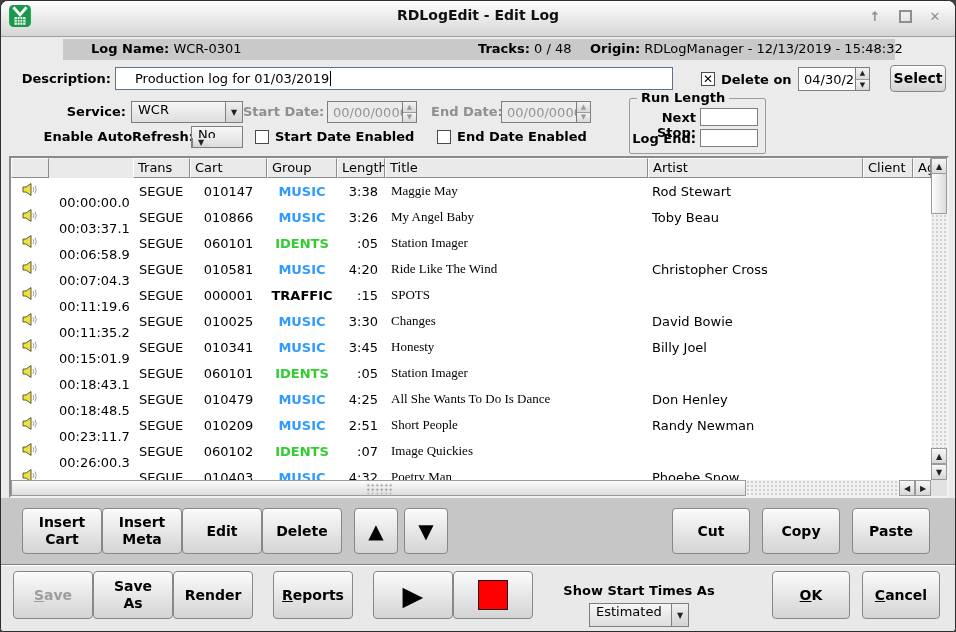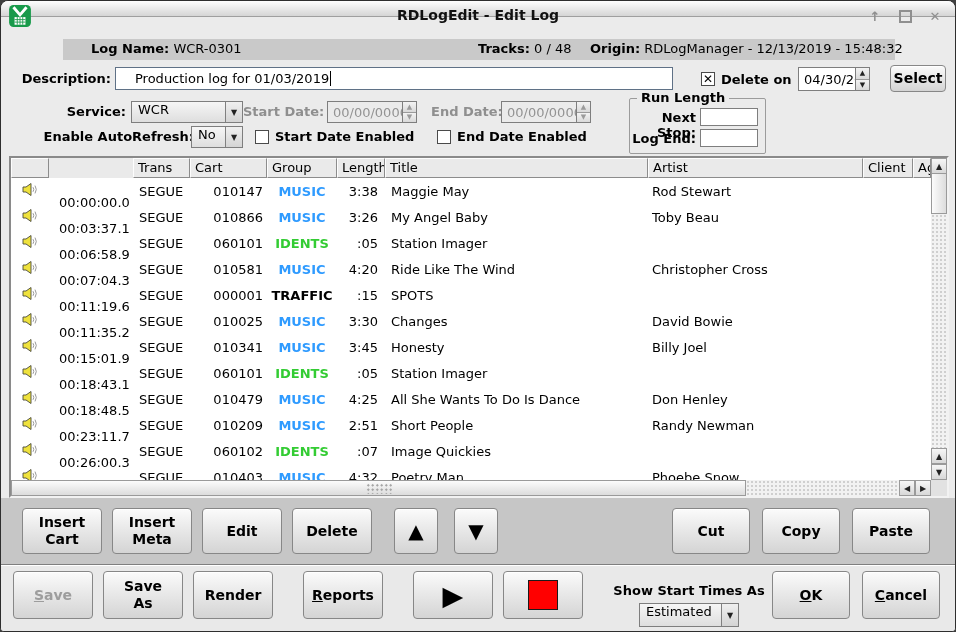--- a/index.html
+++ b/index.html
@@ -1,21 +1,21 @@
 <!DOCTYPE html>
 <html><head>
 <meta charset="utf-8">
 <style>
   *{box-sizing:border-box;margin:0;padding:0;}
   html,body{width:956px;height:632px;}
   body{background:#3f3f3f;font-family:"DejaVu Sans",sans-serif;position:relative;overflow:hidden;}
   .window{position:absolute;inset:0;background:#ebebeb;border:1px solid #2e2e2e;border-radius:8px 8px 4px 4px;overflow:hidden;}
 
   
-  .titlebar{position:absolute;left:0;top:0;right:0;height:16px;background:linear-gradient(#fefefe,#d5d5d5);border-bottom:1px solid #9f9f9f;}
+  .titlebar{position:absolute;left:0;top:0;right:0;height:36px;background:linear-gradient(#fefefe,#d5d5d5);border-bottom:1px solid #9f9f9f;}
   .appicon{position:absolute;left:7px;top:3px;width:24px;height:24px;}
   .wtitle{position:absolute;left:0;right:0;top:6px;text-align:center;font-weight:bold;font-size:14px;color:#111;}
   .wctrls{position:absolute;right:12px;top:0;height:30px;display:flex;align-items:center;gap:14px;}
   .wc{width:16px;height:16px;display:flex;align-items:center;justify-content:center;color:#8f8f8f;font-weight:bold;font-size:13px;}
   .wc-shade::before{content:"↑";}
   .wc-max::before{content:"";width:9px;height:9px;border:2px solid #8f8f8f;display:block;}
   .wc-close::before{content:"✕";}
 
   
   .infobar{position:absolute;left:62px;top:38px;width:832px;height:21px;background:#c9c9c9;}
@@ -65,40 +65,40 @@
   .tframe{position:absolute;left:8px;top:155px;width:940px;height:342px;background:#fff;
           border:2px solid;border-color:#8a8a8a #f2f2f2 #f2f2f2 #8a8a8a;}
   .thead{position:absolute;left:0;top:0;right:16px;height:20px;display:flex;background:#eaeaea;overflow:hidden;}
   .hc{flex:none;background:#eaeaea;border-top:1px solid #fdfdfd;border-left:1px solid #fdfdfd;border-right:1px solid #8c8c8c;border-bottom:1px solid #8c8c8c;font-size:13px;padding:1px 4px;overflow:hidden;white-space:nowrap;}
   .c0{width:38px;} .c1{width:84px;margin-top:22px;} .c2{width:57px;} .c3{width:77px;} .c4{width:70px;} .c5{width:48px;}
   .c6{width:263px;} .c7{width:215px;} .c8{width:50px;} .c9{flex:1;min-width:0;}
   .tbody{position:absolute;left:0;top:20px;right:16px;bottom:16px;overflow:hidden;background:#fff;}
   .trow{display:flex;height:26px;align-items:center;font-size:13px;background:#fff;}
   .td{flex:none;overflow:hidden;white-space:nowrap;padding:0 4px;}
   .td.c0{display:flex;align-items:center;justify-content:center;padding:0;}
-  .td.c1{padding-left:10px;} .td.c2{padding-left:6px;} .td.c3{text-align:right;}
-  .td.c4{text-align:center;font-weight:bold;} .td.c5{text-align:right;padding-right:7px;} .td.c6{padding-left:6px;}
+  .td.c1{padding-left:10px;} .td.c2{padding-left:6px;} .td.c3{text-align:center;}
+  .td.c4{text-align:center;font-weight:bold;} .td.c5{text-align:right;padding-right:7px;} .td.c6{padding-left:6px;font-family:Liberation Serif, serif;}
 
   
   .sbb{flex:none;width:16px;height:16px;background:linear-gradient(#f6f6f6,#d8d8d8);border:1px solid #9a9a9a;display:flex;align-items:center;justify-content:center;font-size:8px;color:#222;}
   .vup::before,.vup2::before{content:"▲";} .vdn::before{content:"▼";}
   .hl::before{content:"◀";} .hr::before{content:"▶";}
   .vsb{position:absolute;top:0;right:0;bottom:16px;width:16px;display:flex;flex-direction:column;}
   .vthumb{flex:none;height:40px;background:linear-gradient(90deg,#fcfcfc,#dcdcdc);border:1px solid #9a9a9a;border-top:none;}
   .vtrack{flex:1;background-color:#f2f2f2;background-image:radial-gradient(#cfcfcf .8px,rgba(0,0,0,0) 1px);background-size:4px 4px;}
   .hsb{position:absolute;left:0;right:16px;bottom:0;height:16px;display:flex;}
   .hthumb{flex:none;width:735px;background:linear-gradient(#fcfcfc,#dcdcdc);border:1px solid #9a9a9a;display:flex;align-items:center;justify-content:center;}
   .grip{width:26px;height:11px;background-image:radial-gradient(#9f9f9f 1px,rgba(0,0,0,0) 1.2px);background-size:4.5px 4.5px;}
   .htrack{flex:1;background-color:#f2f2f2;background-image:radial-gradient(#cfcfcf .8px,rgba(0,0,0,0) 1px);background-size:4px 4px;}
   .corner{position:absolute;right:0;bottom:0;width:16px;height:16px;background:#e2e2e2;}
 
   
   .band1{position:absolute;left:0;right:0;top:497px;height:66px;background:#c6c6c6;display:flex;padding:10px 25px 0 21px;}
   .band2{position:absolute;left:0;right:0;top:563px;bottom:0;background:#e9e9e9;border-top:1px solid #7f7f7f;box-shadow:inset 0 1px 0 #fff;display:flex;padding:6px 15px 0 12px;}
-  .bgroup{display:flex;gap:10px;}
+  .bgroup{display:flex;}
   #row1-right{margin-left:auto;gap:12px;}
   #row2-right{margin-left:auto;gap:12px;}
   #row1-right .btn,#row2-right .btn{width:78px;}
   #row1-left .btn:nth-child(5){margin-left:12px;}
   #row1-left .btn:nth-child(6){margin-left:6px;}
   #row2-left .btn:nth-child(4){margin-left:20px;}
   #row2-left .btn:nth-child(5){margin-left:20px;}
   .band2 .btn{height:48px;}
   .showstart{margin-left:26px;display:flex;flex-direction:column;align-items:center;width:160px;}
   .ss-label{font-size:13px;font-weight:bold;margin-top:12px;white-space:nowrap;}
@@ -165,21 +165,21 @@
   <span class="lbl bold gray" style="left:430px;top:103px;width:62px;text-align:right;">End Date:</span>
   <div class="spin disabled" style="left:500px;top:100px;width:90px;height:22px;">
     <span class="sval">00/00/0000</span>
     <span class="arrows">
         <span class="su"></span>
         <span class="sd"></span>
       </span>
   </div>
 
   <span class="lbl bold" style="left:28px;top:128px;width:165px;text-align:right;">Enable AutoRefresh:</span>
-  <div class="combo" style="left:190px;top:125px;width:52px;height:22px;">
+  <div class="combo" style="left:190px;top:125px;width:52px;height:22px;flex-direction:column;">
     <span class="val">No</span>
     <span class="carrow"></span>
   </div>
   <span class="cb" style="left:254px;top:129px;"></span>
   <span class="lbl bold" style="left:274px;top:128px;">Start Date Enabled</span>
   <span class="cb" style="left:436px;top:129px;"></span>
   <span class="lbl bold" style="left:456px;top:128px;">End Date Enabled</span>
 
   <div class="group" style="left:628px;top:97px;width:137px;height:56px;">
     <span class="gtitle">Run Length</span>

